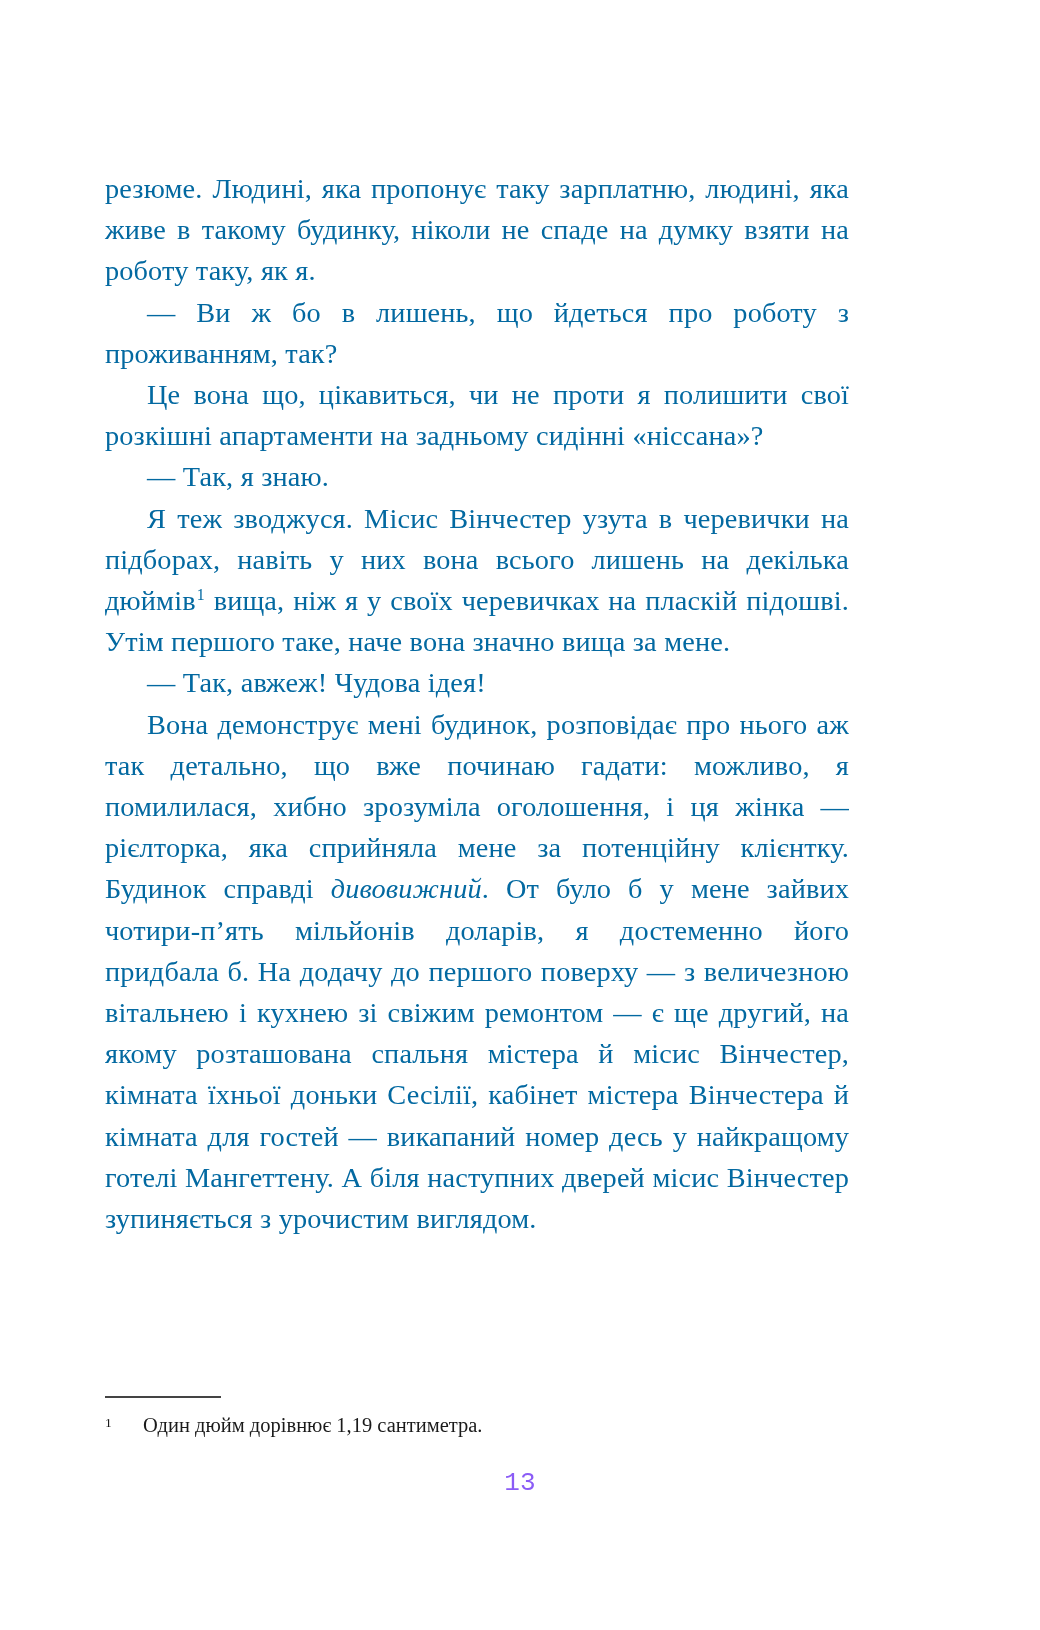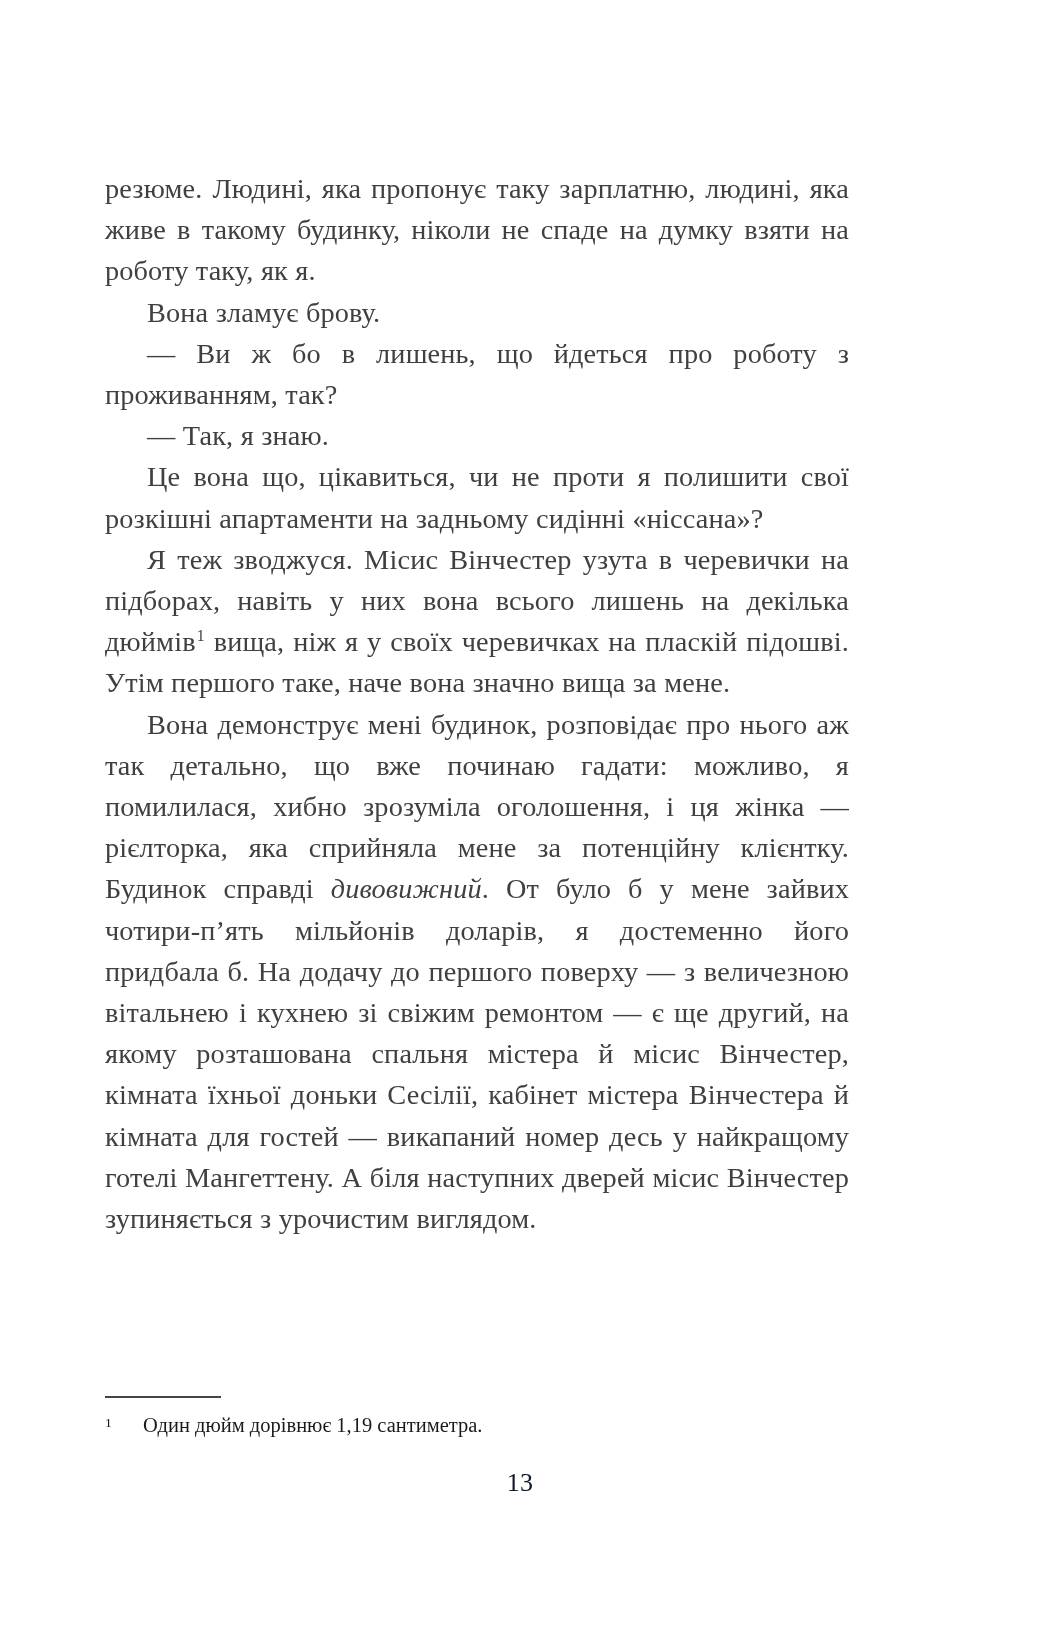--- a/index.html
+++ b/index.html
@@ -24,21 +24,21 @@
     left: 105px;
     top: 168px;
     width: 744px;
   }
 
   .para {
     margin: 0;
     font-family: "Liberation Serif", "DejaVu Serif", serif;
     font-size: 28.3px;
     line-height: 41.2px;
-    color: #404040;
+    color: #0369a1;
     text-align: justify;
     text-justify: inter-word;
     text-indent: 0;
     hyphens: manual;
     -webkit-hyphens: manual;
     letter-spacing: 0.005em;
     word-spacing: 0.005em;
   }
 
   .para.indent {
@@ -99,50 +99,50 @@
     flex: 1 1 auto;
   }
 
   
   .folio {
     position: absolute;
     left: 0;
     top: 1468px;
     width: 1040px;
     text-align: center;
-    font-family: Liberation Serif, serif;
+    font-family: Liberation Mono, monospace;
     font-size: 26px;
     line-height: 30px;
-    color: #0f172a;
+    color: #8b5cf6;
     letter-spacing: 0.01em;
   }
 </style>
 </head>
 <body>
 
 <div class="page">
 
   <div class="text-block">
 
     <p class="para last-line-left">резюме. Людині, яка пропонує таку зарплатню, людині, яка живе в такому будинку, ніколи не спаде на думку взяти на роботу таку, як я.</p>
 
 
-    <p class="para indent last-line-left">Вона зламує брову.</p>
 
     <p class="para indent last-line-left">— Ви ж бо в лишень, що йдеться про роботу з проживанням, так?</p>
 
+    <p class="para indent last-line-left">Це вона що, цікавиться, чи не проти я полишити свої розкішні апартаменти на задньому сидінні «ніссана»?</p>
+
     <p class="para indent last-line-left">— Так, я знаю.</p>
-
-    <p class="para indent last-line-left">Це вона що, цікавиться, чи не проти я полишити свої розкішні апартаменти на задньому сидінні «ніссана»?</p>
 
 
     <p class="para indent last-line-left">
       <span>Я теж зводжуся. Місис Вінчестер узута в черевички на підборах, навіть у них вона всього лишень на декілька дюймів</span><sup class="fnref">1</sup><span> вища, ніж я у своїх черевичках на пласкій підошві. Утім першого таке, наче вона значно вища за мене.</span>
     </p>
 
+    <p class="para indent last-line-left">— Так, авжеж! Чудова ідея!</p>
 
     <p class="para indent last-line-left">
       <span>Вона демонструє мені будинок, розповідає про нього аж так детально, що вже починаю гадати: можливо, я помилилася, хибно зрозуміла оголошення, і ця жінка — рієлторка, яка сприйняла мене за потенційну клієнтку. Будинок справді </span><em>дивовижний</em><span>. От було б у мене зайвих чотири-п’ять мільйонів доларів, я достеменно його придбала б. На додачу до першого поверху — з величезною вітальнею і кухнею зі свіжим ремонтом — є ще другий, на якому розташована спальня містера й місис Вінчестер, кімната їхньої доньки Сесілії, кабінет містера Вінчестера й кімната для гостей — викапаний номер десь у найкращому готелі Мангеттену. А біля наступних дверей місис Вінчестер зупиняється з урочистим виглядом.</span>
     </p>
 
   </div>
 
   <div class="footnote-area">
     <div class="footnote-rule"></div>
     <div class="footnote">

